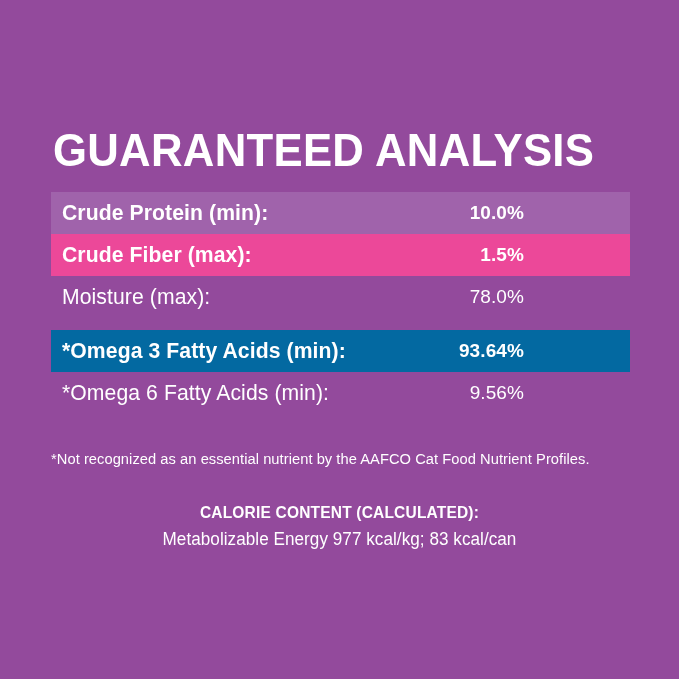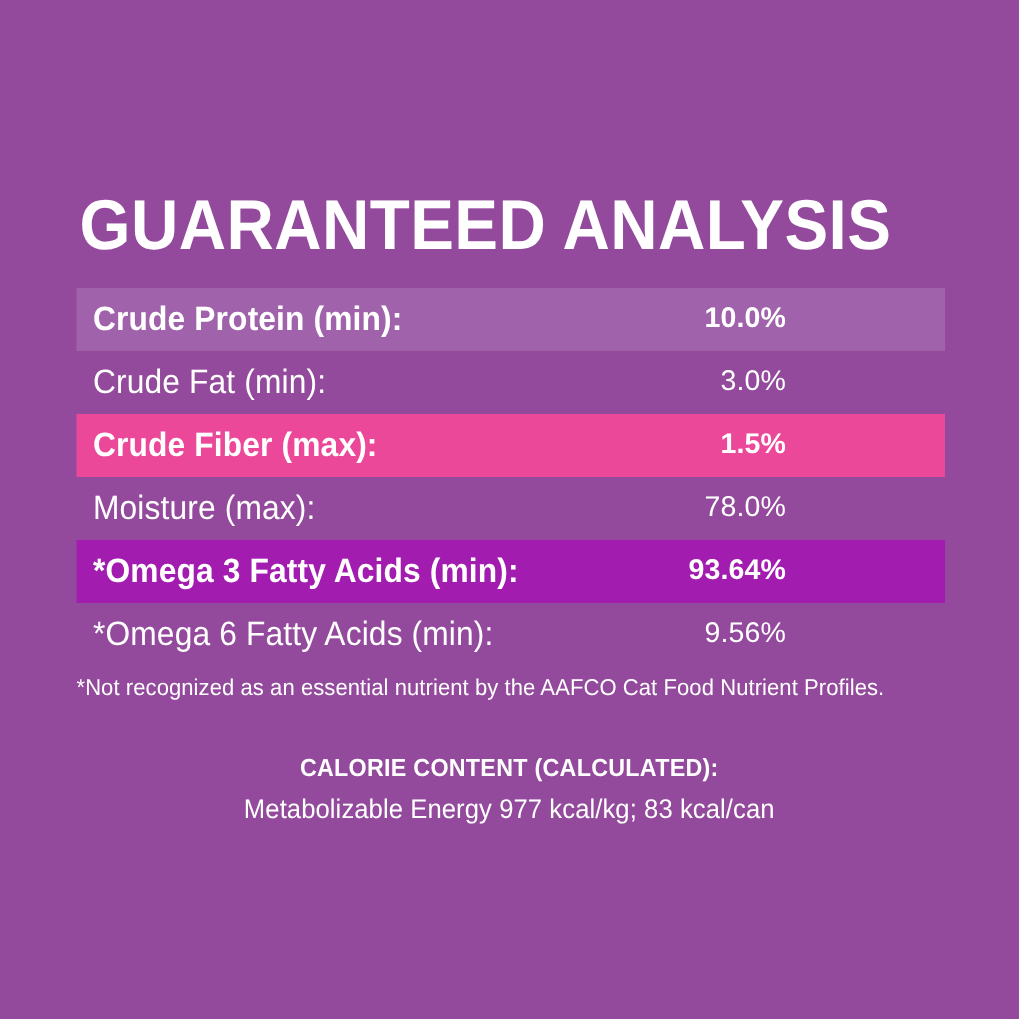--- a/index.html
+++ b/index.html
@@ -128,33 +128,29 @@
 
 <div id="panel">
 
   <div id="title">GUARANTEED ANALYSIS</div>
 
   <div id="analysis-table">
       <div class="nutrient-row striped" style="background: rgb(160, 99, 171);">
         <span class="nutrient-label">Crude Protein (min):</span>
         <span class="nutrient-value">10.0%</span>
       </div>
-      <div class="nutrient-row">
-        <span class="nutrient-label">Crude Fat (min):</span>
-        <span class="nutrient-value">3.0%</span>
-      </div>
       <div class="nutrient-row striped" style="background: #ec4899;">
         <span class="nutrient-label">Crude Fiber (max):</span>
         <span class="nutrient-value">1.5%</span>
       </div>
       <div class="nutrient-row">
         <span class="nutrient-label">Moisture (max):</span>
         <span class="nutrient-value">78.0%</span>
       </div>
-      <div class="nutrient-row striped" style="background: #a21caf;">
+      <div class="nutrient-row striped" style="background: #0369a1; margin-top: 12px;">
         <span class="nutrient-label">*Omega 3 Fatty Acids (min):</span>
         <span class="nutrient-value">93.64%</span>
       </div>
       <div class="nutrient-row">
         <span class="nutrient-label">*Omega 6 Fatty Acids (min):</span>
         <span class="nutrient-value">9.56%</span>
       </div>
     </div>
 
   <div id="footnote">*Not recognized as an essential nutrient by the AAFCO Cat Food Nutrient Profiles.</div>

